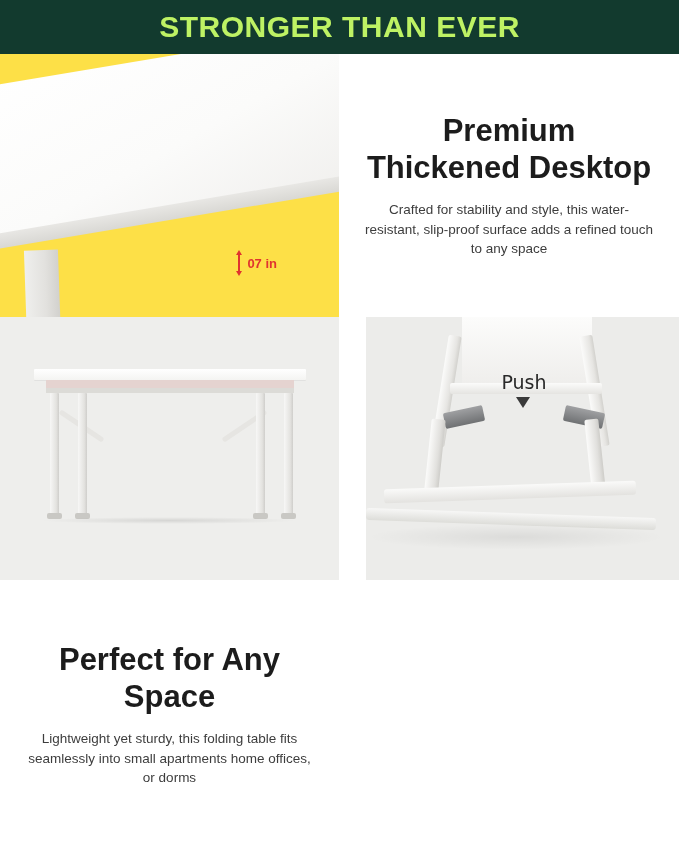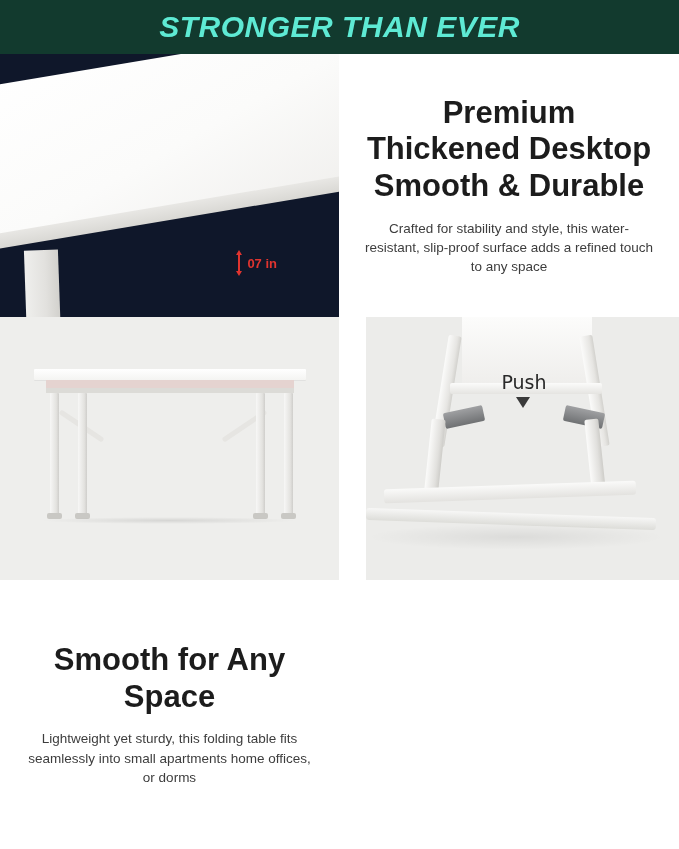--- a/index.html
+++ b/index.html
@@ -22,27 +22,26 @@
   
   .banner {
     height: 54px;
     background: #123a2e;
     display: flex;
     align-items: center;
     justify-content: center;
     flex: 0 0 54px;
   }
   .banner-title {
-    color: #5eead4;
+    color: #bef264;
     font-size: 30px;
     font-weight: bold;
     letter-spacing: 0.5px;
     text-align: center;
     line-height: 1;
-    font-style: italic;
   }
 
   
   .grid {
     flex: 1 1 auto;
     display: grid;
     grid-template-columns: 339px 340px;
     grid-template-rows: 263px 263px 269px;
   }
   .cell { position: relative; overflow: hidden; }
@@ -69,21 +68,21 @@
     color: #3d3d3d;
     line-height: 1.42;
     max-width: 290px;
   }
 
   
   .photo { background: #f3f3f1; }
 
   
   .photo-edge {
-    background: #0f172a;
+    background: #fde047;
   }
   .edge-top {
     position: absolute;
     left: -40px; top: 38px;
     width: 430px; height: 150px;
     background: linear-gradient(160deg,#ffffff 0%, #fbfbfa 55%, #f0efed 100%);
     transform: rotate(-9.5deg);
     transform-origin: left center;
     box-shadow: 0 2px 1px rgba(0,0,0,0.03);
   }
@@ -299,21 +298,20 @@
         <span class="measure-arrow">
             <span class="down"></span>
           </span>
         <span class="measure-label">07 in</span>
       </div>
     </div>
 
     <div class="cell text-cell">
       <div class="headline">
         <span>Premium Thickened Desktop</span>
-        <span class="l2">Smooth &amp; Durable</span>
       </div>
       <div class="body-copy">Crafted for stability and style, this water-resistant, slip-proof surface adds a refined touch to any space</div>
     </div>
 
 
     <div class="cell photo photo-table">
       <div class="tbl-top"></div>
       <div class="tbl-apron"></div>
       <div class="tbl-rail"></div>
       <div class="tbl-brace brace-1"></div>
@@ -340,19 +338,19 @@
       <div class="push-hinge hinge-r"></div>
       <div class="push-leg-l"></div>
       <div class="push-leg-r"></div>
       <div class="push-base"></div>
       <div class="push-base2"></div>
       <div class="push-shadow"></div>
     </div>
 
     <div class="cell text-cell">
       <div class="headline">
-        <span class="l2">Smooth for Any Space</span>
+        <span class="l2">Perfect for Any Space</span>
       </div>
       <div class="body-copy">Lightweight yet sturdy, this folding table fits seamlessly into small apartments home offices, or dorms</div>
     </div>
 
   </div>
 </div>
 
 </body></html>

